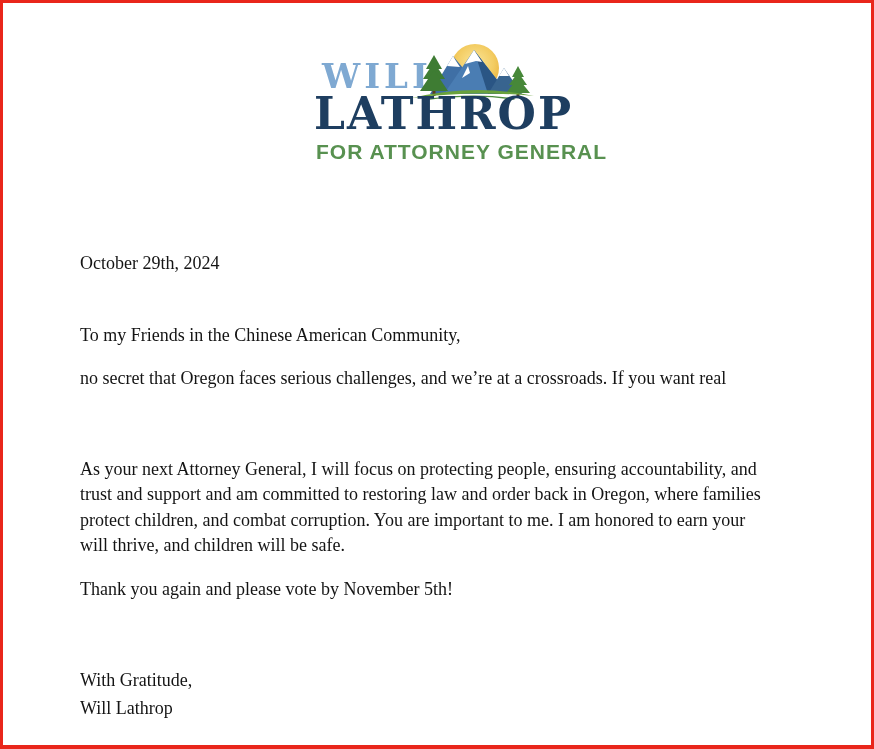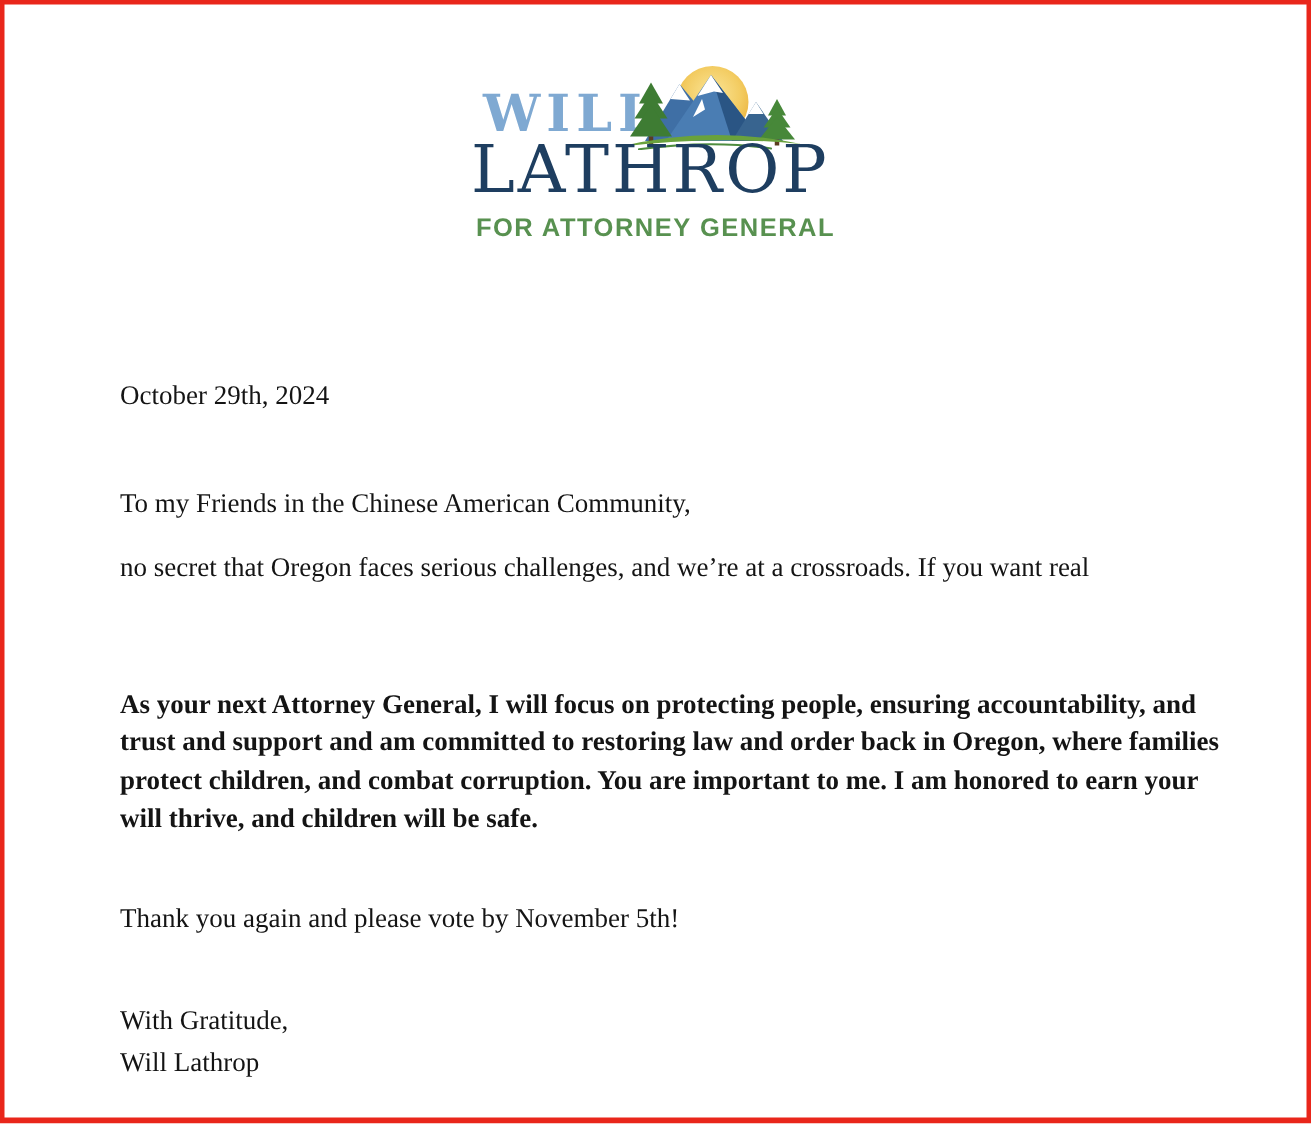--- a/index.html
+++ b/index.html
@@ -47,32 +47,32 @@
     letter-spacing:4px;
     color:var(--blue-light);
   }
   .emblem{
     position:absolute;left:92px;top:0;
     width:130px;height:58px;
   }
   .logo-lathrop{
     position:absolute;left:-2px;top:49px;
     font-family:"DejaVu Serif", serif;
-    font-weight:normal;
+    font-weight:bold;
     font-size:44px;line-height:46px;
     letter-spacing:2px;
     color:var(--blue-dark);
     white-space:nowrap;
   }
   .logo-tagline{
     position:absolute;left:0;top:101px;width:100%;
     text-align:center;
     font-family:"Liberation Sans", sans-serif;
     font-weight:bold;
-    font-size:17px;line-height:18px;
+    font-size:21px;line-height:18px;
     letter-spacing:1px;
     color:var(--green-tagline);
     white-space:nowrap;
   }
   
   .sun-core{fill:url(#sunGrad);}
   .mtn-a{fill:var(--mtn-mid);}
   .mtn-b{fill:var(--mtn-blue);}
   .mtn-c{fill:var(--mtn-dark);}
   .mtn-d{fill:var(--mtn-deep);}
@@ -81,22 +81,22 @@
   .tree-b{fill:var(--tree-green2);}
   .trunk{fill:var(--trunk-brown);}
   .swoosh-fill{fill:var(--swoosh-green);}
   .swoosh-line{stroke:var(--swoosh-dark);stroke-width:1.4;fill:none;stroke-linecap:round;}
   
   .block{position:absolute;left:77px;font-size:18px;line-height:25.3px;margin-top:20px;}
   .line{white-space:nowrap;}
   .date{top:228px;}
   .salutation{top:300px;}
   .para1{top:343px;}
-  .para2{top:434px;font-weight:bold;}
-  .thanks{top:577px;}
+  .para2{top:434px;}
+  .thanks{top:554px;}
   .closing{top:644px;line-height:27.5px;}
 </style>
 </head>
 <body>
 
 <div class="page">
 
   <header class="logo">
     <div class="logo-will">WILL</div>
 

